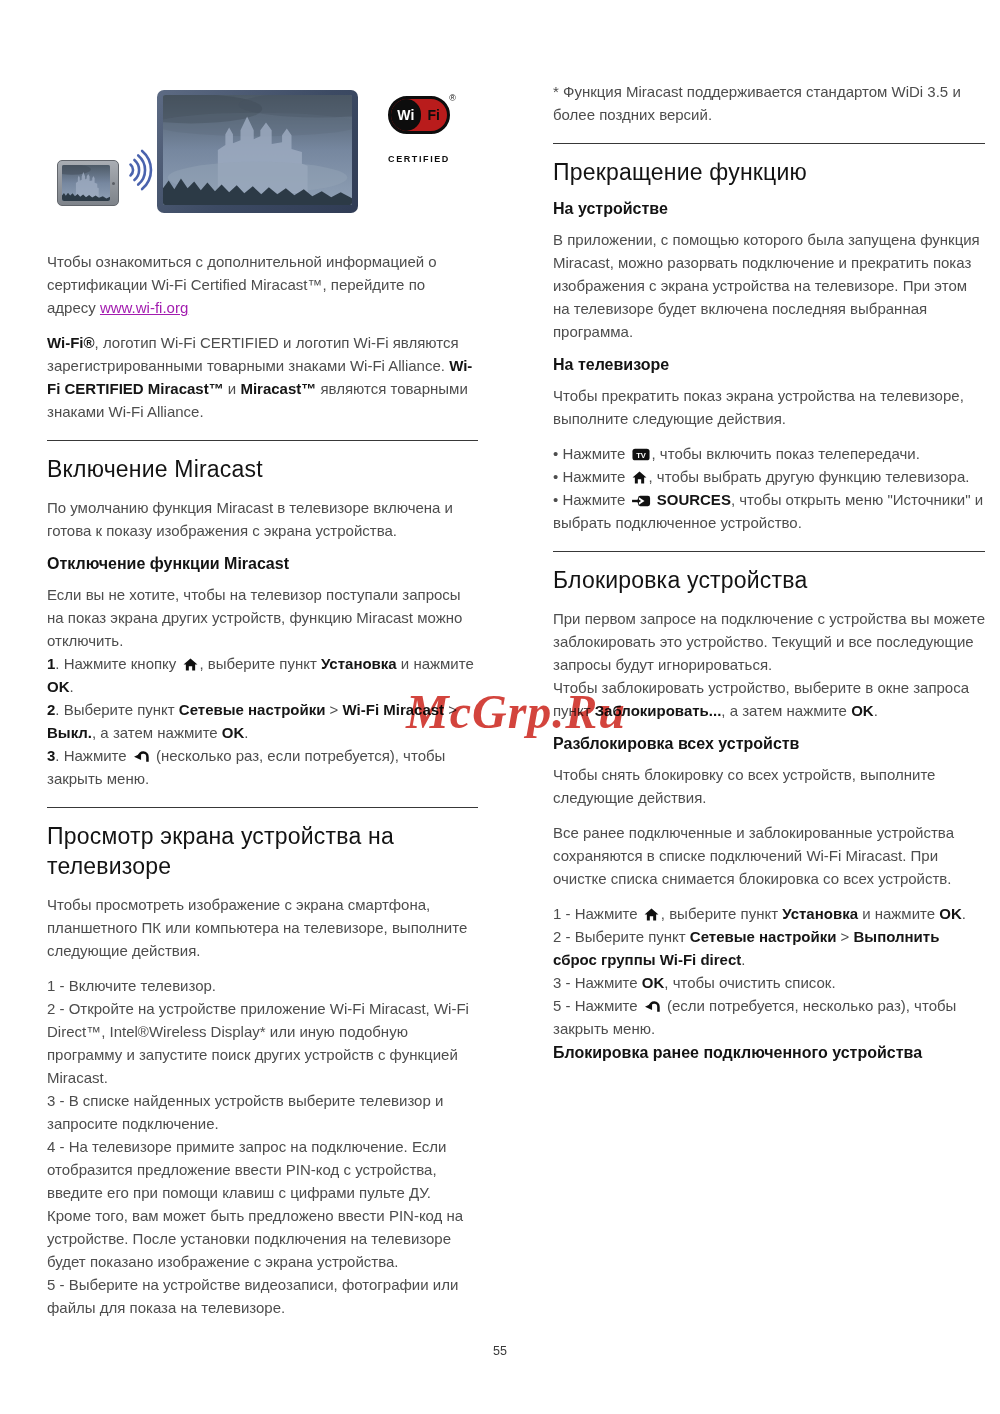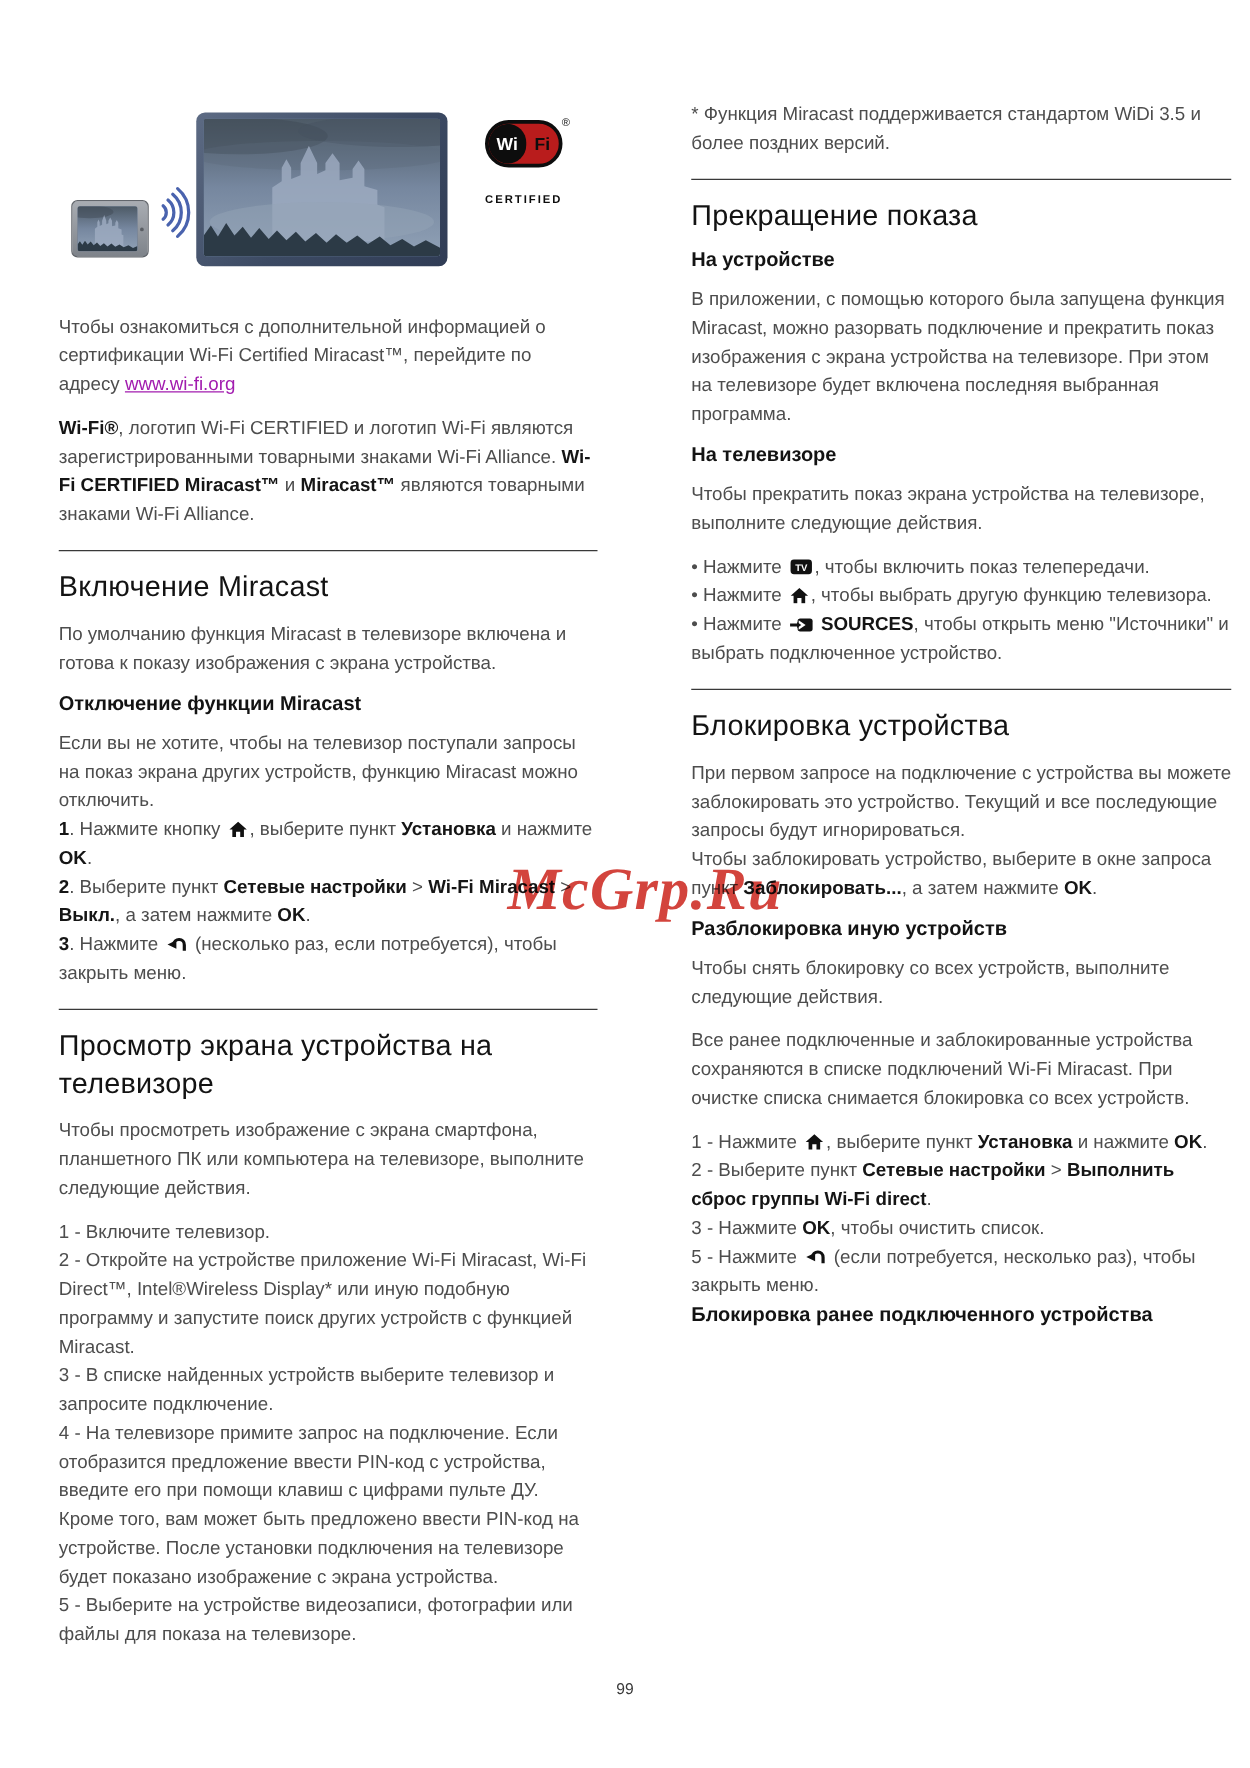--- a/index.html
+++ b/index.html
@@ -151,21 +151,21 @@
         <p class="para tight"><span>3 - В списке найденных устройств выберите телевизор и запросите подключение.</span></p>
         <p class="para tight"><span>4 -  На телевизоре примите запрос на подключение. Если отобразится предложение ввести PIN-код с устройства, введите его при помощи клавиш с цифрами пульте ДУ. Кроме того, вам может быть предложено ввести PIN-код на устройстве. После установки подключения на телевизоре будет показано изображение с экрана устройства.</span></p>
         <p class="para tight"><span>5 - Выберите на устройстве видеозаписи, фотографии или файлы для показа на телевизоре.</span></p>
       </div>
   </section>
 
   <section class="col" id="col-right">
     <div id="right-blocks">
         <p class="para"><span>* Функция Miracast поддерживается стандартом WiDi 3.5 и более поздних версий.</span></p>
         <div class="rule"></div>
-        <h2>Прекращение показа</h2>
+        <h2>Прекращение функцию</h2>
         <h3>На устройстве</h3>
         <p class="para"><span>В приложении, с помощью которого была запущена функция Miracast, можно разорвать подключение и прекратить показ изображения с экрана устройства на телевизоре. При этом на телевизоре будет включена последняя выбранная программа.</span></p>
         <h3>На телевизоре</h3>
         <p class="para"><span>Чтобы прекратить показ экрана устройства на телевизоре, выполните следующие действия.</span></p>
         <p class="para tight"><span>• Нажмите </span><span class="inline-icon"><svg viewBox="0 0 20 14" width="18" height="13">
               <rect x="0.5" y="0.5" width="19" height="13" rx="3" fill="#111"></rect>
               <text x="10" y="10.4" text-anchor="middle" font-size="8.5" font-weight="bold" fill="#fff" font-family="Liberation Sans, sans-serif">TV</text>
             </svg></span><span>, чтобы включить показ телепередачи.</span></p>
         <p class="para tight"><span>• Нажмите </span><span class="inline-icon"><svg viewBox="0 0 16 14" width="15" height="13">
               <path d="M8 0.5 L15.5 7 H13 V13.5 H9.8 V9 H6.2 V13.5 H3 V7 H0.5 Z" fill="#111"></path>
@@ -173,34 +173,34 @@
         <p class="para tight"><span>• Нажмите </span><span class="inline-icon"><svg viewBox="0 0 22 14" width="19" height="12">
               <rect x="7" y="1" width="14" height="12" rx="2.5" fill="#111"></rect>
               <rect x="0" y="5.6" width="8" height="2.8" fill="#111"></rect>
               <polygon points="8,2.5 14.5,7 8,11.5" fill="#fff"></polygon>
               <polygon points="6.5,4.3 10.5,7 6.5,9.7" fill="#111"></polygon>
             </svg></span><span> </span><span class="b">SOURCES</span><span>, чтобы открыть меню "Источники" и выбрать подключенное устройство.</span></p>
         <div class="rule"></div>
         <h2>Блокировка устройства</h2>
         <p class="para tight"><span>При первом запросе на подключение с устройства вы можете заблокировать это устройство. Текущий и все последующие запросы будут игнорироваться.</span></p>
         <p class="para"><span>Чтобы заблокировать устройство, выберите в окне запроса пункт </span><span class="b">Заблокировать...</span><span>, а затем нажмите </span><span class="b">OK</span><span>.</span></p>
-        <h3>Разблокировка иную устройств</h3>
+        <h3>Разблокировка всех устройств</h3>
         <p class="para"><span>Чтобы снять блокировку со всех устройств, выполните следующие действия.</span></p>
         <p class="para"><span>Все ранее подключенные и заблокированные устройства сохраняются в списке подключений Wi-Fi Miracast. При очистке списка снимается блокировка со всех устройств.</span></p>
         <p class="para tight"><span>1 - Нажмите </span><span class="inline-icon"><svg viewBox="0 0 16 14" width="15" height="13">
               <path d="M8 0.5 L15.5 7 H13 V13.5 H9.8 V9 H6.2 V13.5 H3 V7 H0.5 Z" fill="#111"></path>
             </svg></span><span>, выберите пункт </span><span class="b">Установка</span><span> и нажмите </span><span class="b">OK</span><span>.</span></p>
         <p class="para tight"><span>2 - Выберите пункт </span><span class="b">Сетевые настройки</span><span> &gt; </span><span class="b">Выполнить сброс группы Wi-Fi direct</span><span>.</span></p>
         <p class="para tight"><span>3 - Нажмите </span><span class="b">OK</span><span>, чтобы очистить список.</span></p>
         <p class="para tight"><span>5 - Нажмите </span><span class="inline-icon"><svg viewBox="0 0 20 14" width="17" height="12">
               <path d="M17 12.5 V7 A5 5 0 0 0 7 6.6" fill="none" stroke="#111" stroke-width="3"></path>
               <polygon points="9.5,2.6 9.5,10.6 1.2,6.6" fill="#111"></polygon>
             </svg></span><span> (если потребуется, несколько раз), чтобы закрыть меню.</span></p>
         <h3>Блокировка ранее подключенного устройства</h3>
       </div>
   </section>
 
   <div class="watermark" style="color: rgb(205, 42, 34);">McGrp.Ru</div>
 
   <footer class="footer">
-    <span>99</span>
+    <span>55</span>
   </footer>
 </main>
 
 </body></html>

